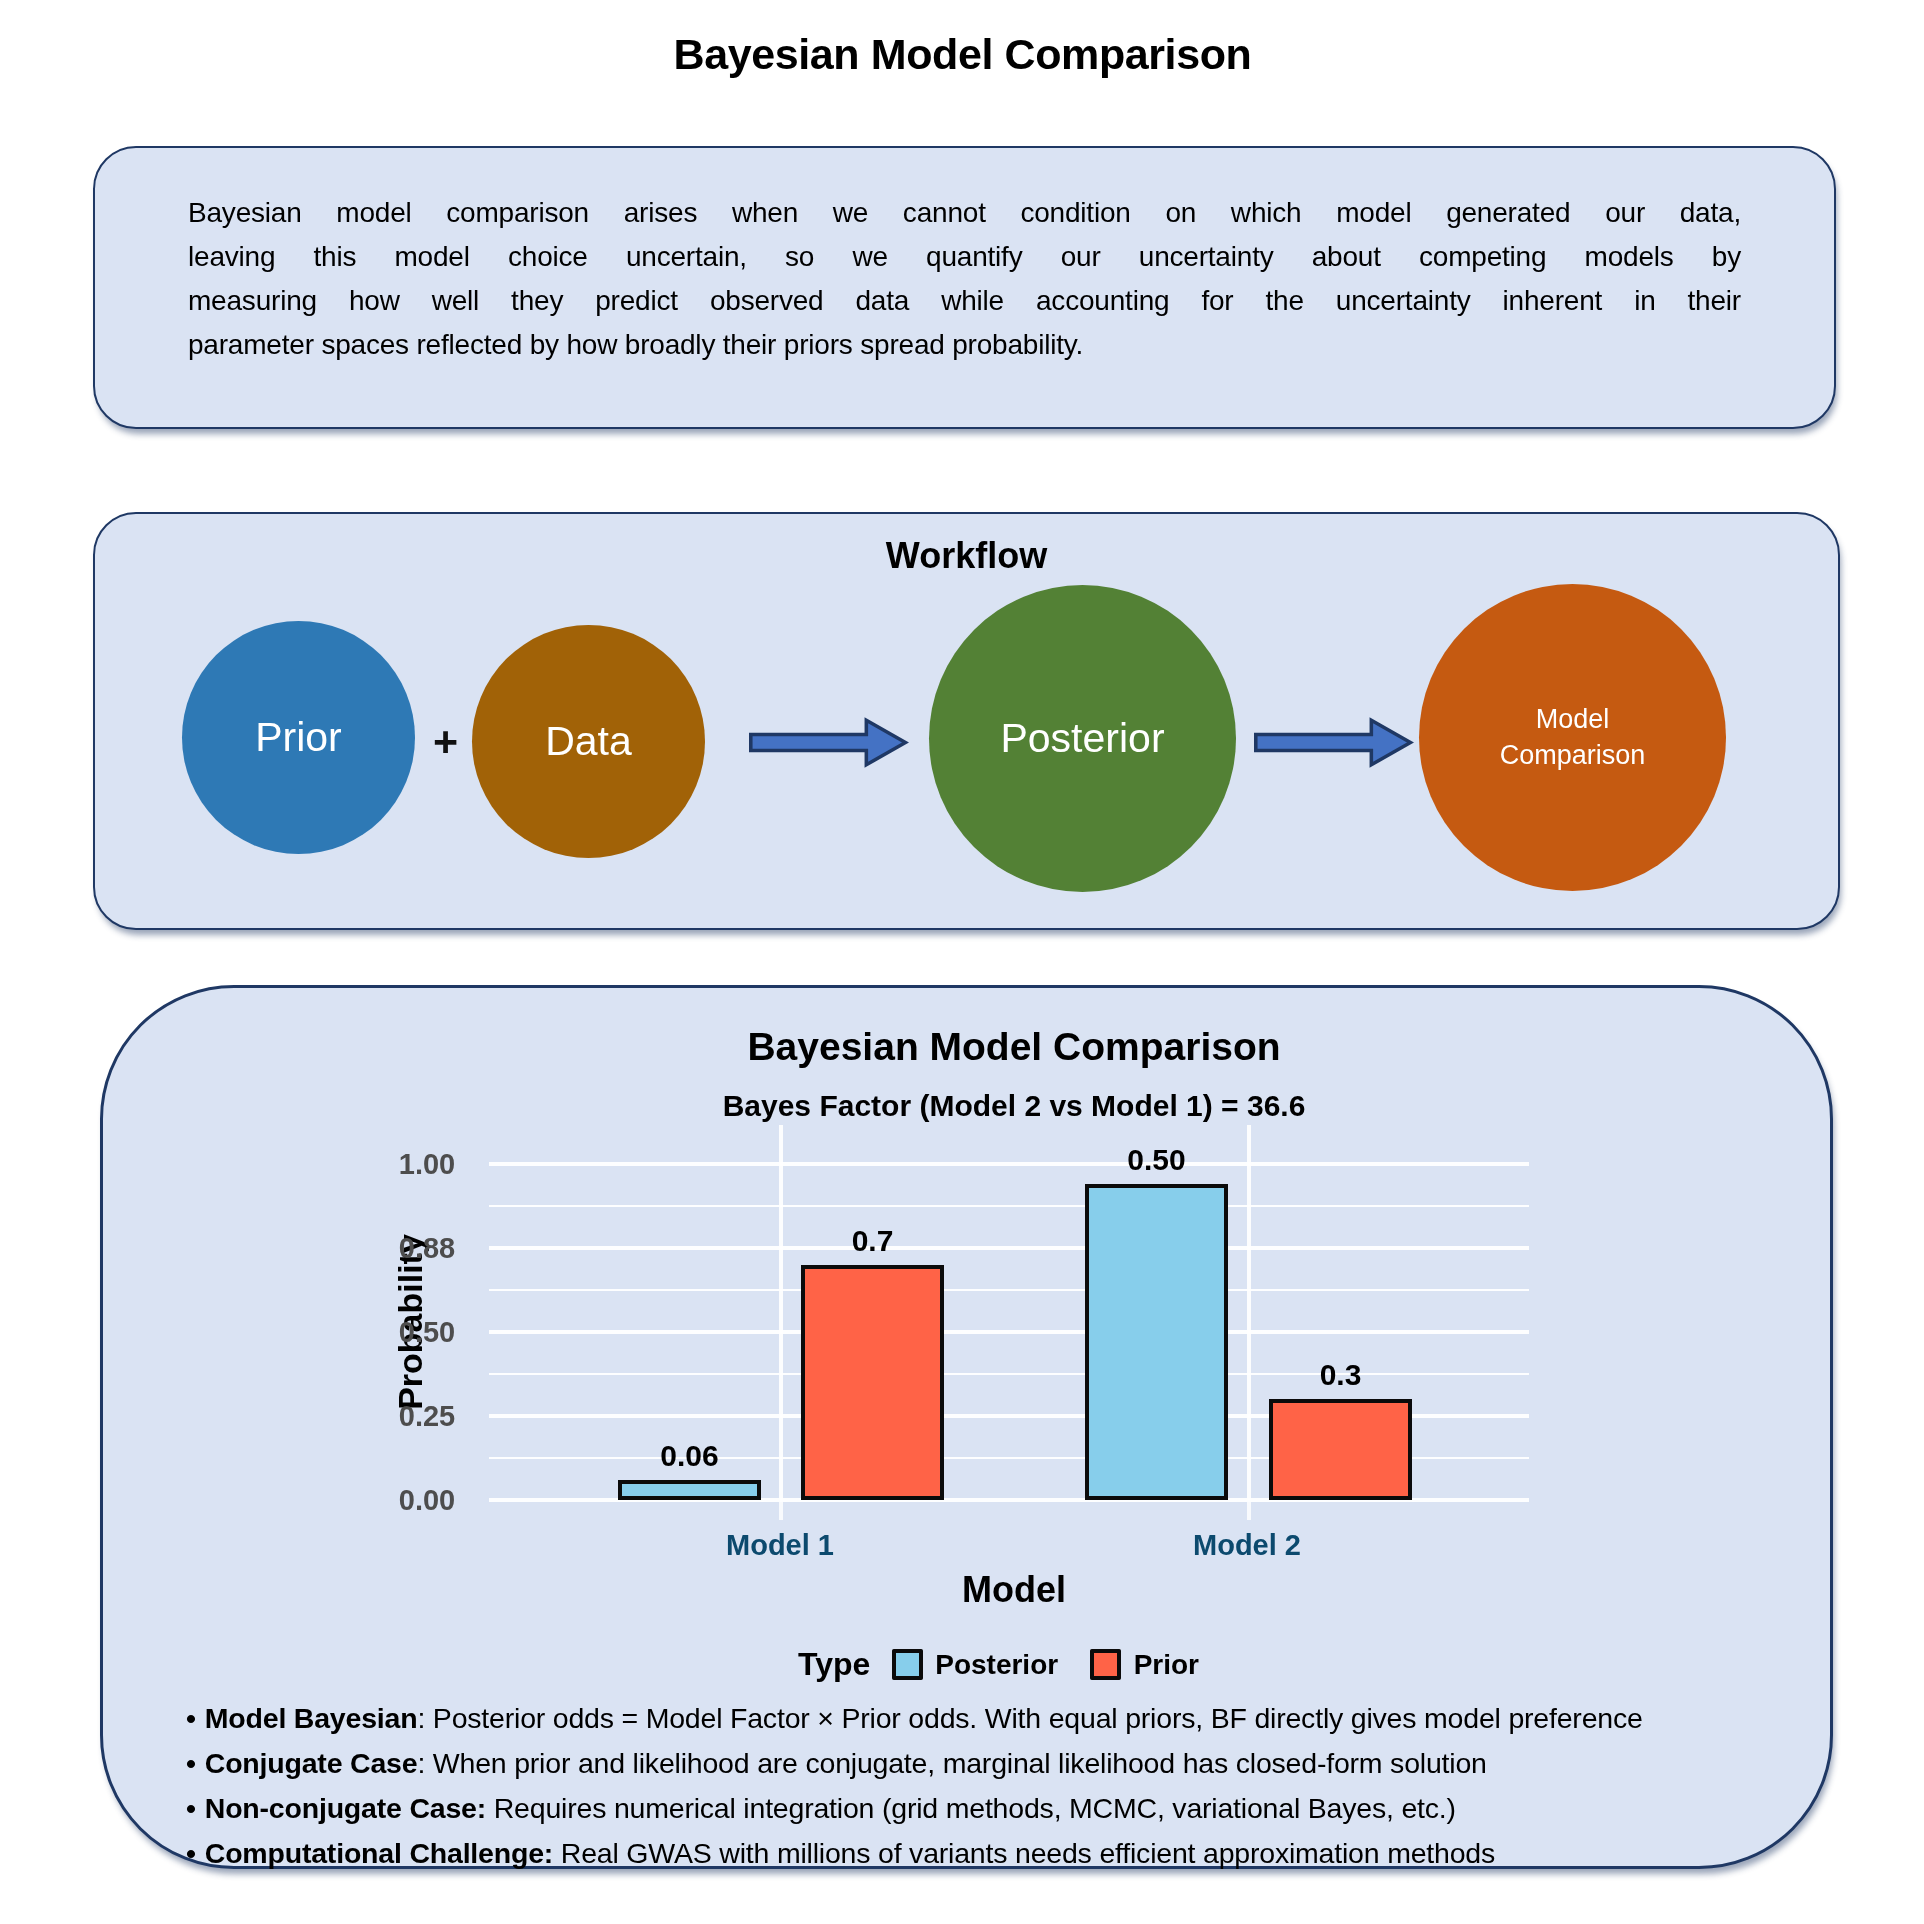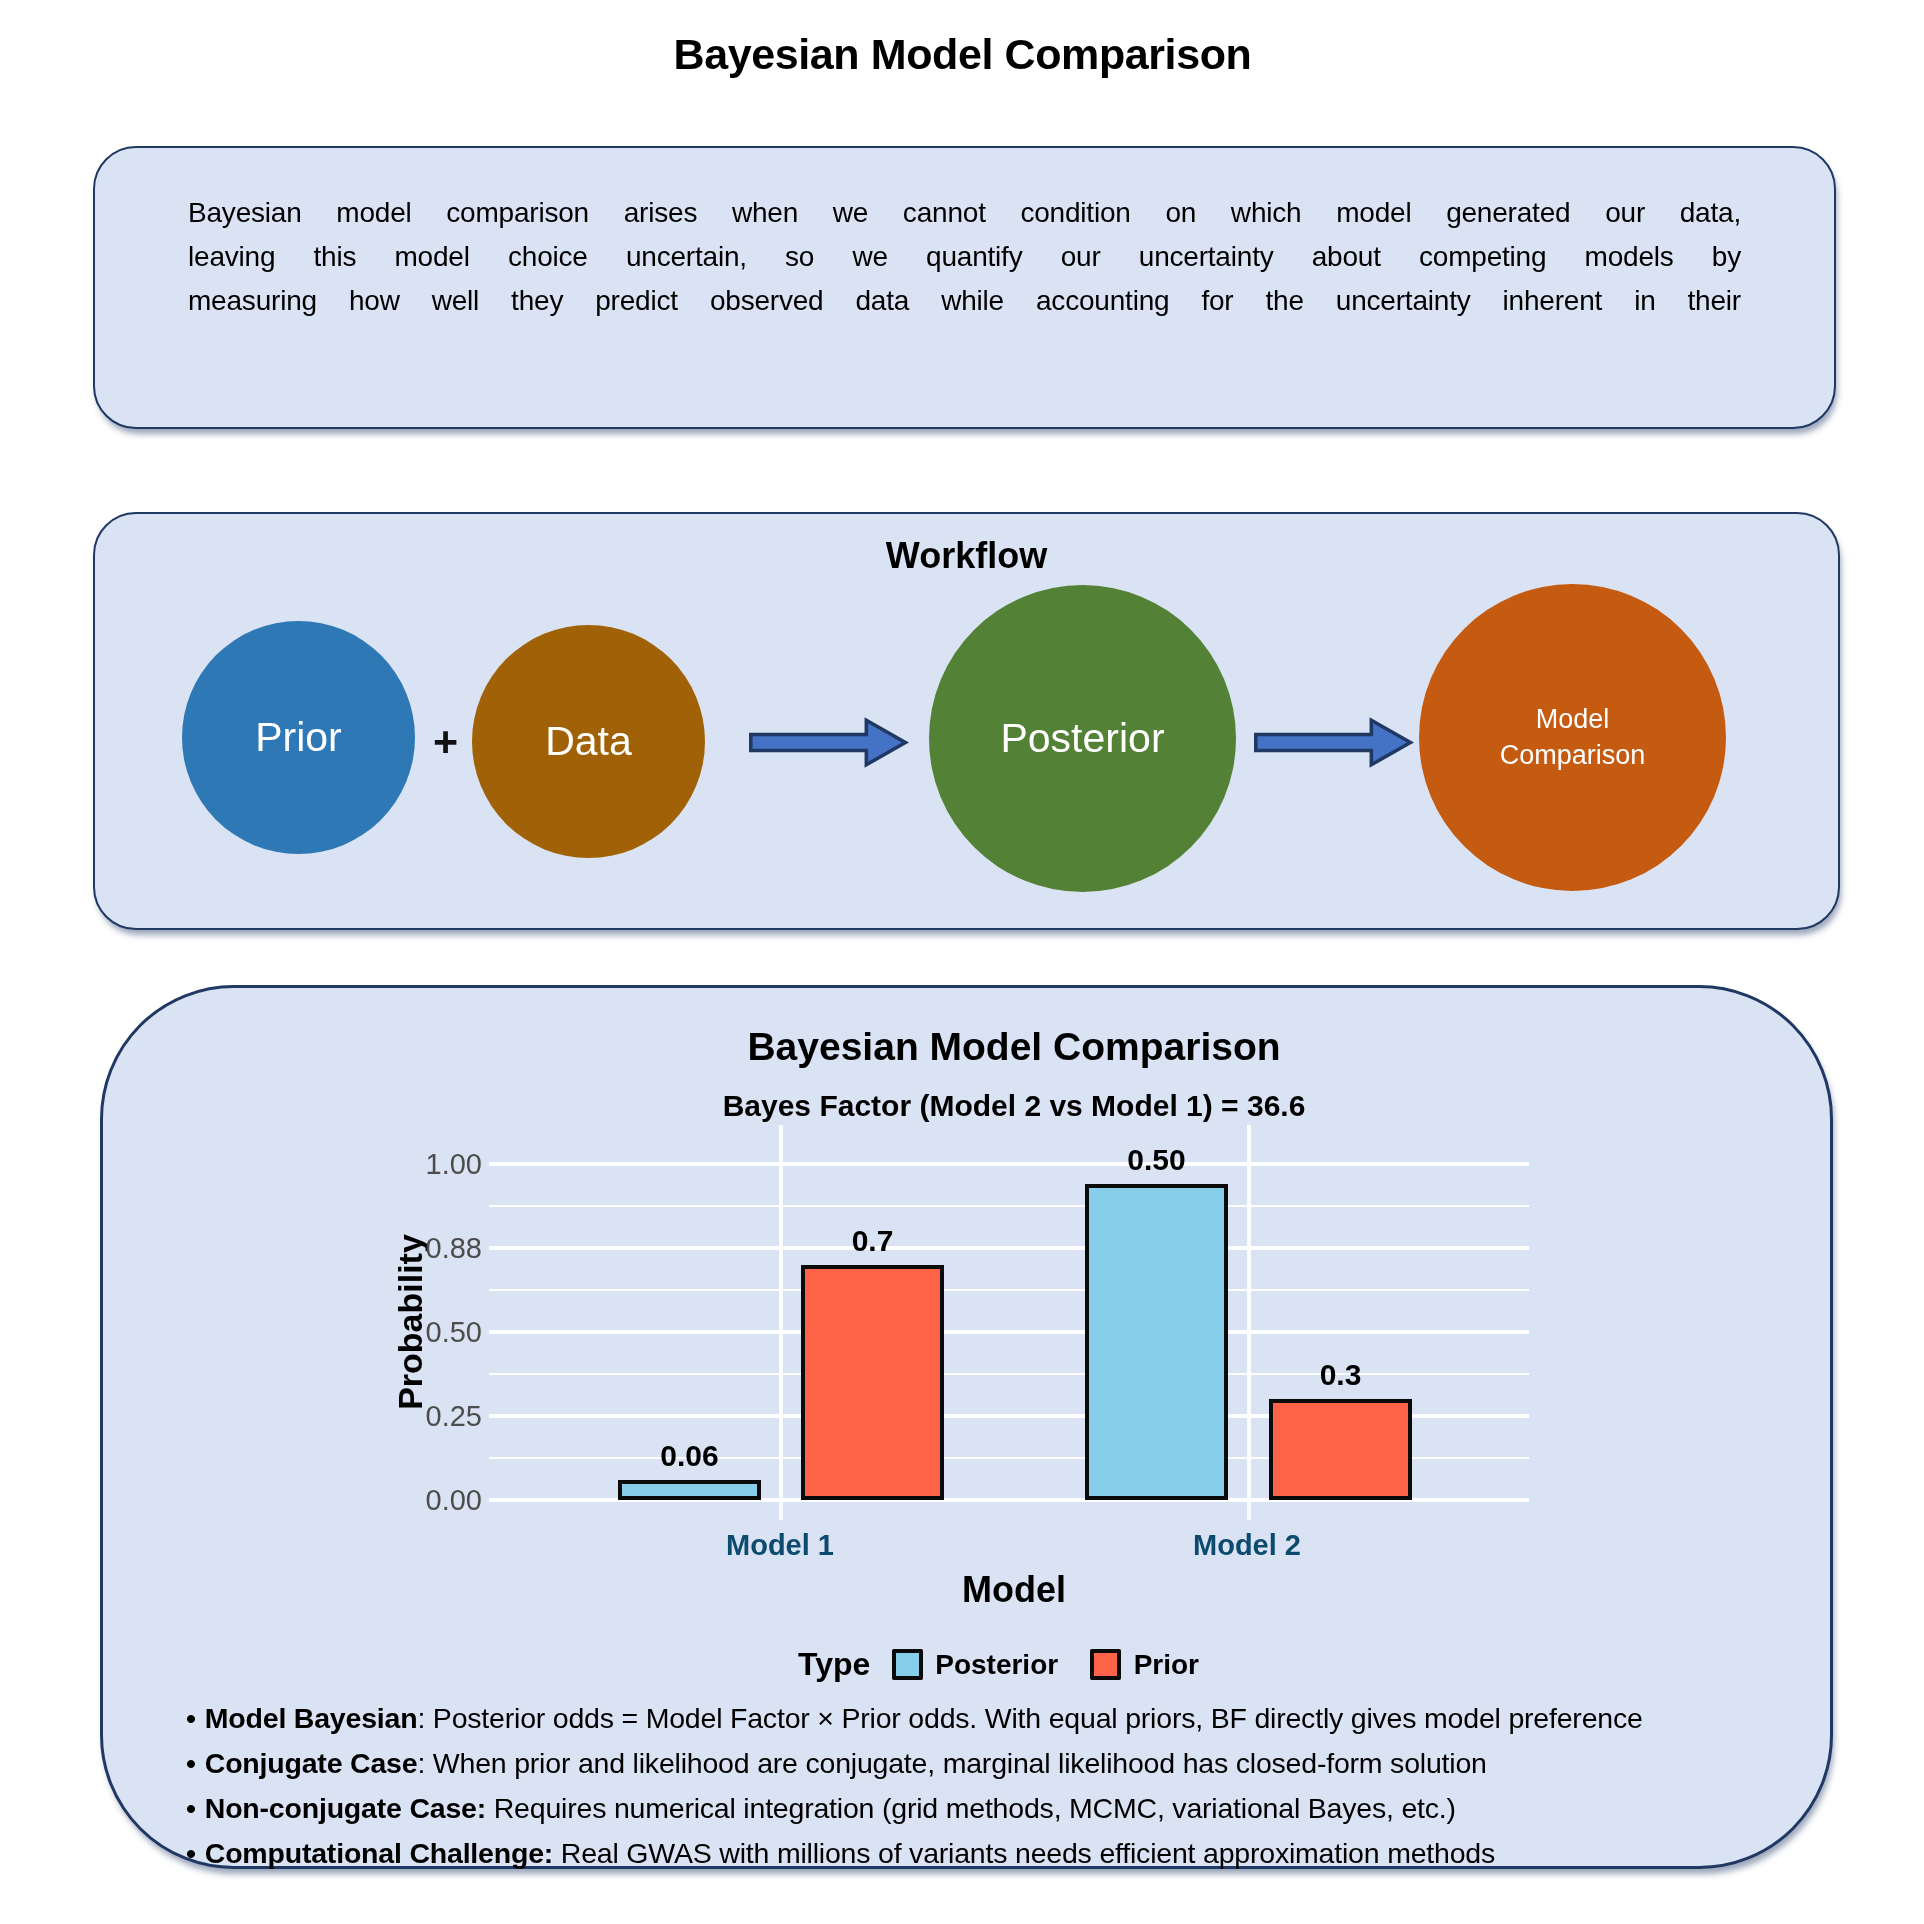--- a/index.html
+++ b/index.html
@@ -43,22 +43,22 @@
                font-size:39px;font-weight:bold;white-space:nowrap;}
   .chart-subtitle{position:absolute;left:911px;top:101px;transform:translateX(-50%);
                font-size:30px;font-weight:bold;white-space:nowrap;}
   .plot-area{position:absolute;left:397px;top:176px;width:1029px;height:336px;}
   .gridline-h{position:absolute;left:-10.7px;right:0;background:rgba(255,255,255,.95);}
   .gridline-v{position:absolute;background:rgba(255,255,255,.9);}
   .x-tick-mark{position:absolute;background:rgba(255,255,255,.8);}
   .bar{position:absolute;bottom:0;border:4.5px solid #0b0b0b;box-sizing:border-box;z-index:2;}
   .bar-value{position:absolute;width:125px;text-align:center;font-size:30px;font-weight:bold;
              z-index:3;}
-  .y-tick{position:absolute;left:-128px;width:110px;text-align:right;font-size:29px;
-          font-weight:normal;color:#4d4d4d;}
+  .y-tick{position:absolute;left:-128px;width:110px;text-align:center;font-size:29px;
+          font-weight:bold;color:#4d4d4d;}
   .y-axis-title{position:absolute;left:307px;top:334px;transform:translate(-50%,-50%) rotate(-90deg);
           font-size:34px;font-weight:bold;white-space:nowrap;}
   .x-tick-label{position:absolute;width:214px;text-align:center;top:541px;
           font-size:29px;font-weight:bold;color:#0c4a6e;}
   .x-tick-label.m1{left:570px;} .x-tick-label.m2{left:1037px;}
   .x-axis-title{position:absolute;left:911px;top:581px;transform:translateX(-50%);
           font-size:36px;font-weight:bold;}
   .legend{position:absolute;left:397px;top:658px;width:1029px;display:flex;
           justify-content:center;align-items:center;}
   .legend-title{font-size:32px;font-weight:bold;margin-right:21.4px;}
@@ -74,20 +74,21 @@
 <body>
 
 <div class="page">
 
   <div class="page-title">Bayesian Model Comparison</div>
 
   <div class="box intro-box">
     <div class="intro-line">Bayesian model comparison arises when we cannot condition on which model generated our data,</div>
     <div class="intro-line">leaving this model choice uncertain, so we quantify our uncertainty about competing models by</div>
     <div class="intro-line">measuring how well they predict observed data while accounting for the uncertainty inherent in their</div>
+    <div class="intro-line last">parameter spaces reflected by how broadly their priors spread probability.</div>
   </div>
 
   <div class="box workflow-box">
     <div class="workflow-title">Workflow</div>
 
     <div class="circle circle-prior" style="background: rgb(46, 121, 181);">
       <span class="lbl">Prior</span>
     </div>
 
     <div class="plus-sign">+</div>

